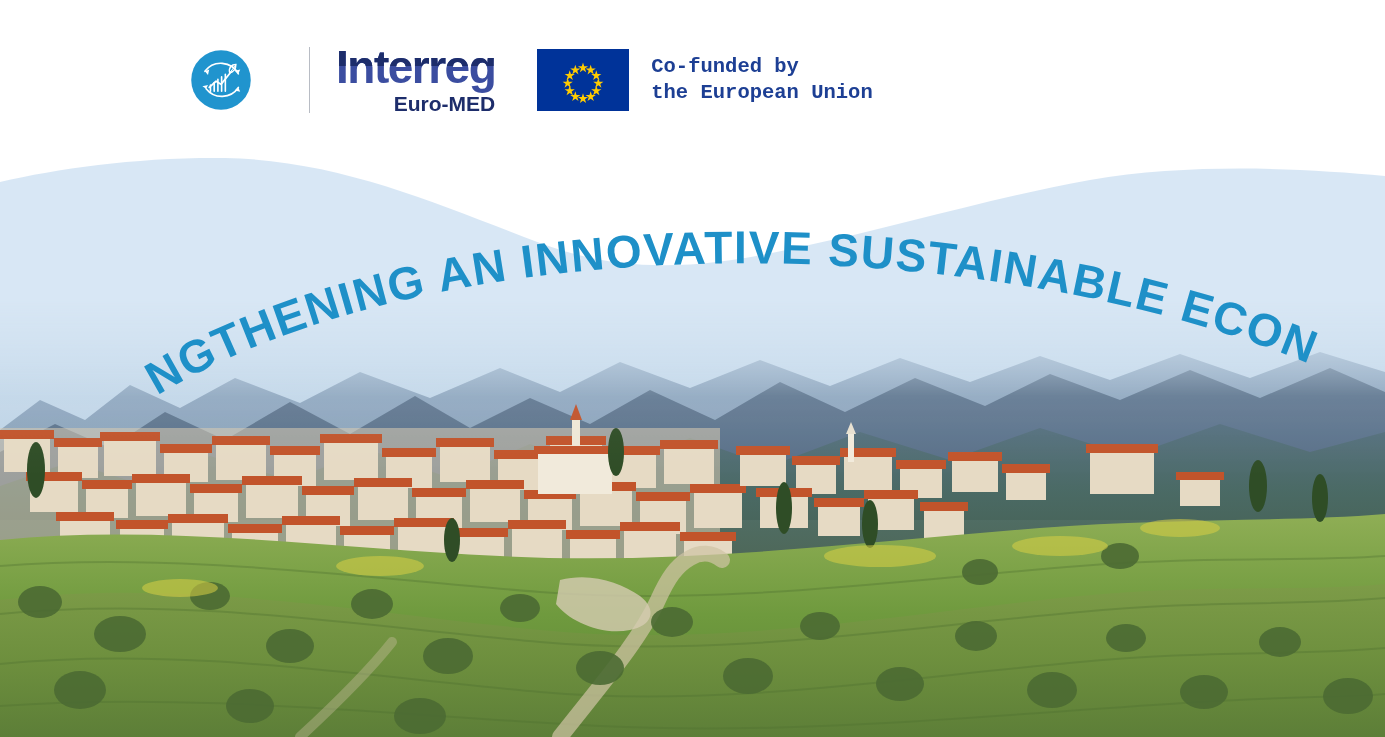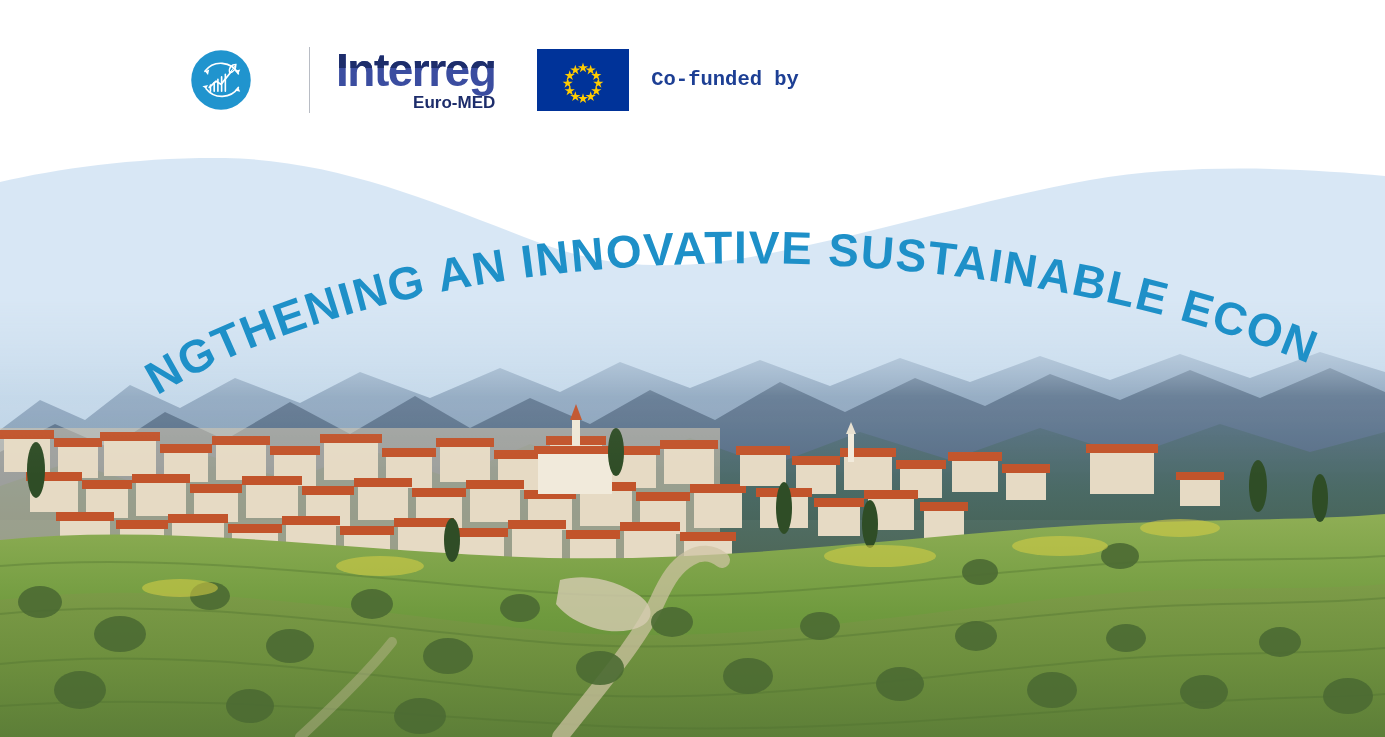--- a/index.html
+++ b/index.html
@@ -67,21 +67,21 @@
     line-height:0.96;
     color:#3b4da0;
     position:relative;
     display:inline-block;
   }
   #interreg-word .top-half {
     position:absolute; left:0; top:0; width:100%; height:46%;
     overflow:hidden; color:#1d2d6b; pointer-events:none;
   }
   #euromed-word {
-    font-size:17px;
+    font-size:21px;
     font-weight:bold;
     color:#1d2d6b;
     letter-spacing:0px;
     line-height:1.1;
     margin-top:2px;
   }
 
   
   #eu-logo { display:flex; align-items:center; margin-left:42px; }
   #eu-flag {
@@ -494,18 +494,19 @@
           <polygon points="45,43.00 46.18,46.63 49.99,46.63 46.90,48.87 48.08,52.50 45,50.25 41.92,52.50 43.10,48.87 40.01,46.63 43.82,46.63"></polygon>
           <polygon points="37.50,40.99 38.68,44.62 42.49,44.62 39.40,46.86 40.58,50.49 37.50,48.24 34.42,50.49 35.60,46.86 32.51,44.62 36.32,44.62"></polygon>
           <polygon points="32.01,35.50 33.19,39.13 37.00,39.13 33.91,41.37 35.09,45.00 32.01,42.75 28.93,45.00 30.11,41.37 27.02,39.13 30.83,39.13"></polygon>
           <polygon points="30.01,28.00 31.19,31.63 35.00,31.63 31.91,33.87 33.09,37.50 30.01,35.25 26.93,37.50 28.11,33.87 25.02,31.63 28.83,31.63"></polygon>
           <polygon points="32.01,20.50 33.19,24.13 37.00,24.13 33.91,26.37 35.09,30.00 32.01,27.75 28.93,30.00 30.11,26.37 27.02,24.13 30.83,24.13"></polygon>
           <polygon points="37.50,15.01 38.68,18.64 42.49,18.64 39.40,20.88 40.58,24.51 37.50,22.26 34.42,24.51 35.60,20.88 32.51,18.64 36.32,18.64"></polygon>
         </g>
       </svg>
       <div id="eu-text">
         <span>Co-funded by</span>
+        <span>the European Union</span>
       </div>
     </div>
 
   </div>
 
 </div>
 
 </body></html>

